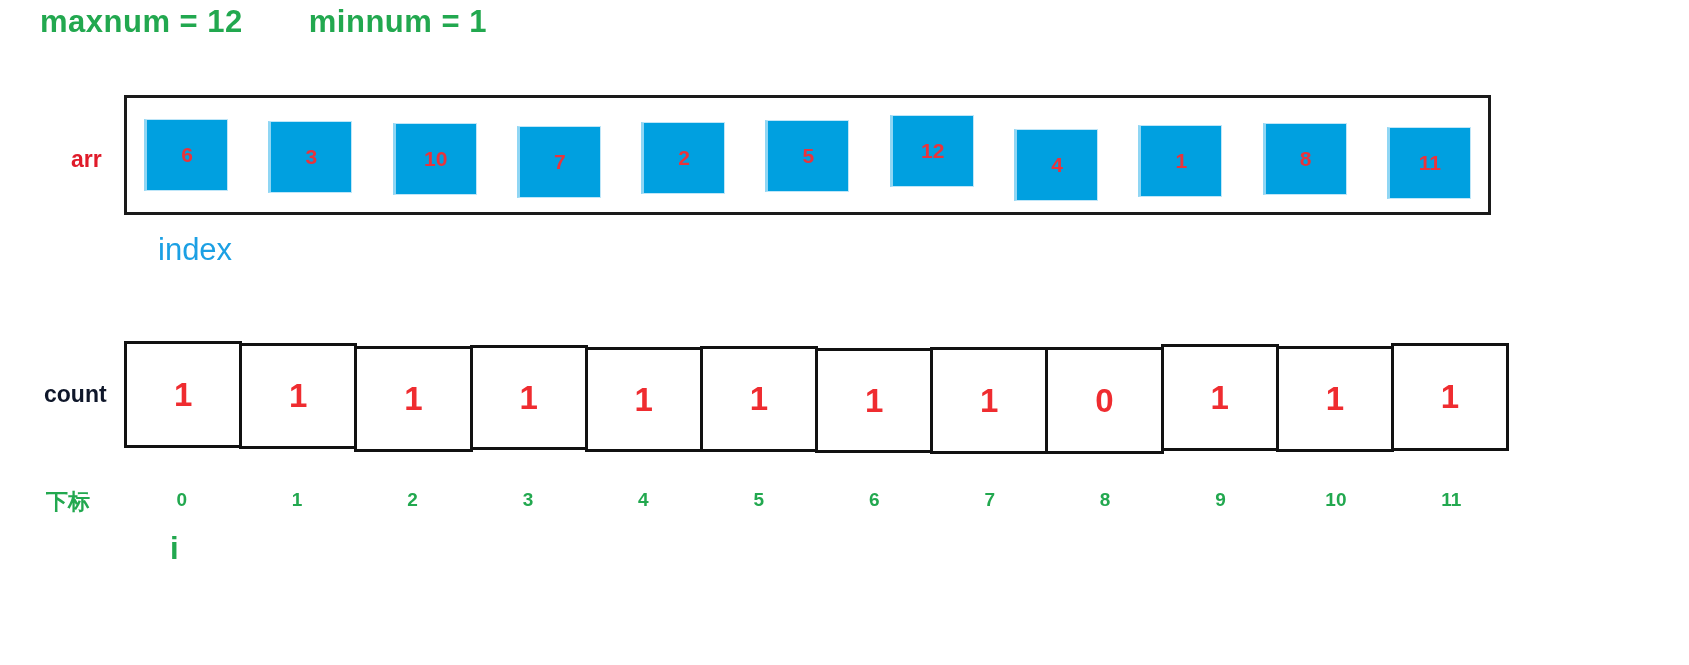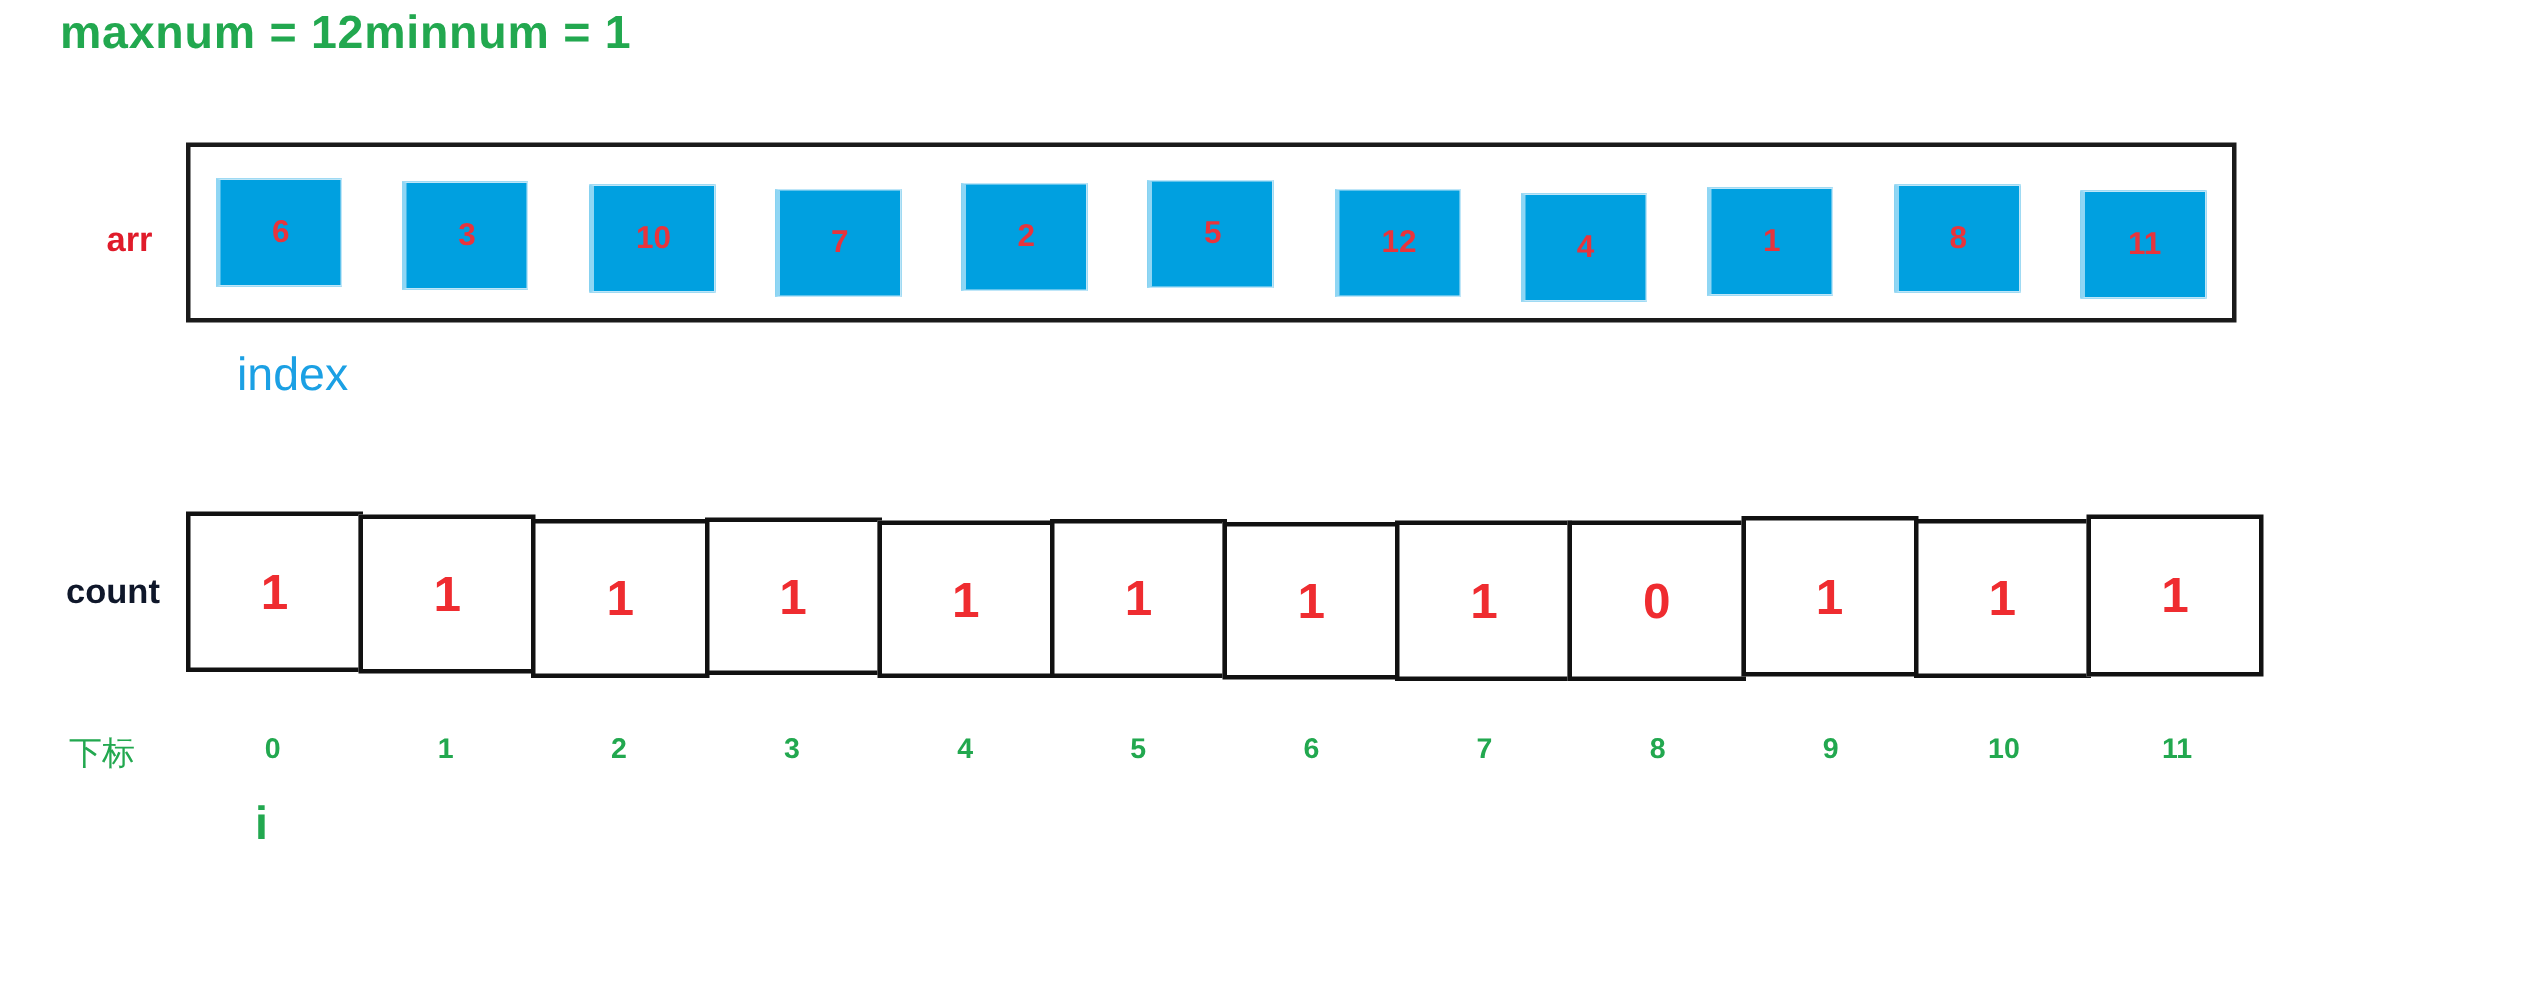--- a/index.html
+++ b/index.html
@@ -16,21 +16,21 @@
     position:absolute;left:40px;top:4px;
     display:flex;align-items:center;
   }
   .hdr-text{
     color:#22a84f;
     font-size:31px;
     font-weight:700;
     letter-spacing:.5px;
     white-space:pre;
   }
-  #hdr-min{}
+  #hdr-min{margin-left:66px;}
 
   
   #arr-label{
     position:absolute;left:71px;top:130px;
     color:#e01b2a;font-size:23px;font-weight:700;margin-top:16px;
   }
   #arr-box{
     position:absolute;left:124px;top:95px;
     width:1367px;height:120px;
     border:3px solid #1a1a1a;
@@ -60,21 +60,21 @@
     color:#e8343c;
     font-size:21px;font-weight:700;
   }
   
   .arr-cell:nth-child(1) .blue-sq{margin-top:24px;}
   .arr-cell:nth-child(2) .blue-sq{margin-top:26px;}
   .arr-cell:nth-child(3) .blue-sq{margin-top:28px;}
   .arr-cell:nth-child(4) .blue-sq{margin-top:31px;}
   .arr-cell:nth-child(5) .blue-sq{margin-top:27px;}
   .arr-cell:nth-child(6) .blue-sq{margin-top:25px;}
-  .arr-cell:nth-child(7) .blue-sq{margin-top:31px;}
+  .arr-cell:nth-child(7) .blue-sq{margin-top:20px;}
   .arr-cell:nth-child(8) .blue-sq{margin-top:34px;}
   .arr-cell:nth-child(9) .blue-sq{margin-top:30px;}
   .arr-cell:nth-child(10) .blue-sq{margin-top:28px;}
   .arr-cell:nth-child(11) .blue-sq{margin-top:32px;}
 
   #index-label{
     position:absolute;left:158px;top:232px;
     color:#1ba0e4;font-size:31px;font-weight:400;
   }
 
@@ -111,21 +111,21 @@
   .count-cell:nth-child(7){margin-top:7px;height:105px;}
   .count-cell:nth-child(8){margin-top:6px;height:107px;}
   .count-cell:nth-child(9){margin-top:6px;height:107px;}
   .count-cell:nth-child(10){margin-top:3px;height:107px;}
   .count-cell:nth-child(11){margin-top:5px;height:106px;}
   .count-cell:nth-child(12){margin-top:2px;height:108px;}
 
   
   #sub-label{
     position:absolute;left:46px;top:487px;
-    color:#22a84f;font-size:22px;font-weight:400;
+    color:#22a84f;font-size:22px;font-weight:700;
   }
   #sub-row{
     position:absolute;left:124px;top:489px;
     width:1385px;
     display:flex;
   }
   .sub-cell{
     flex:1 1 0;
     text-align:center;
     color:#22a84f;

